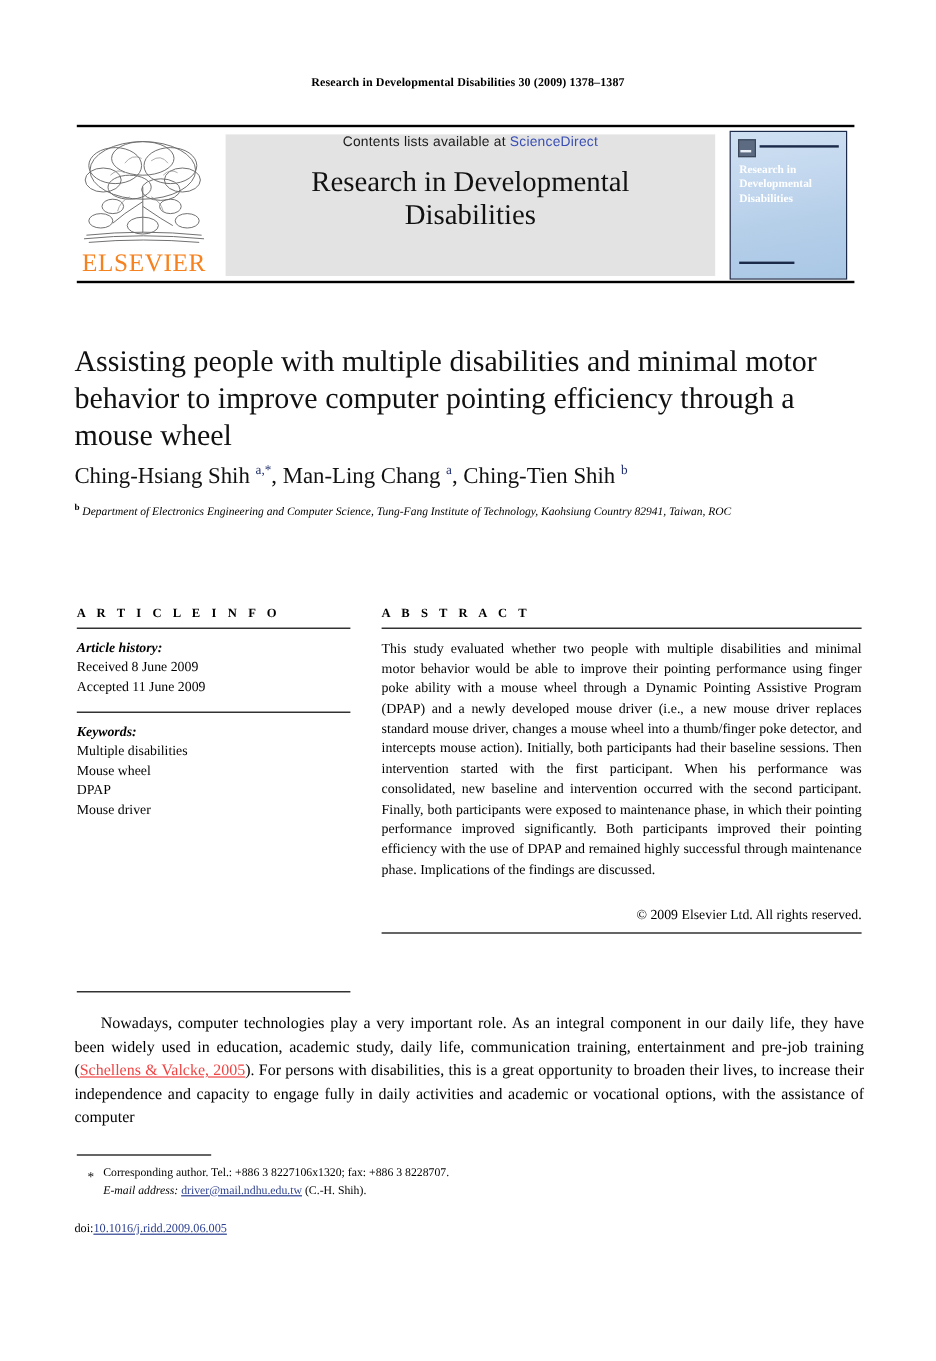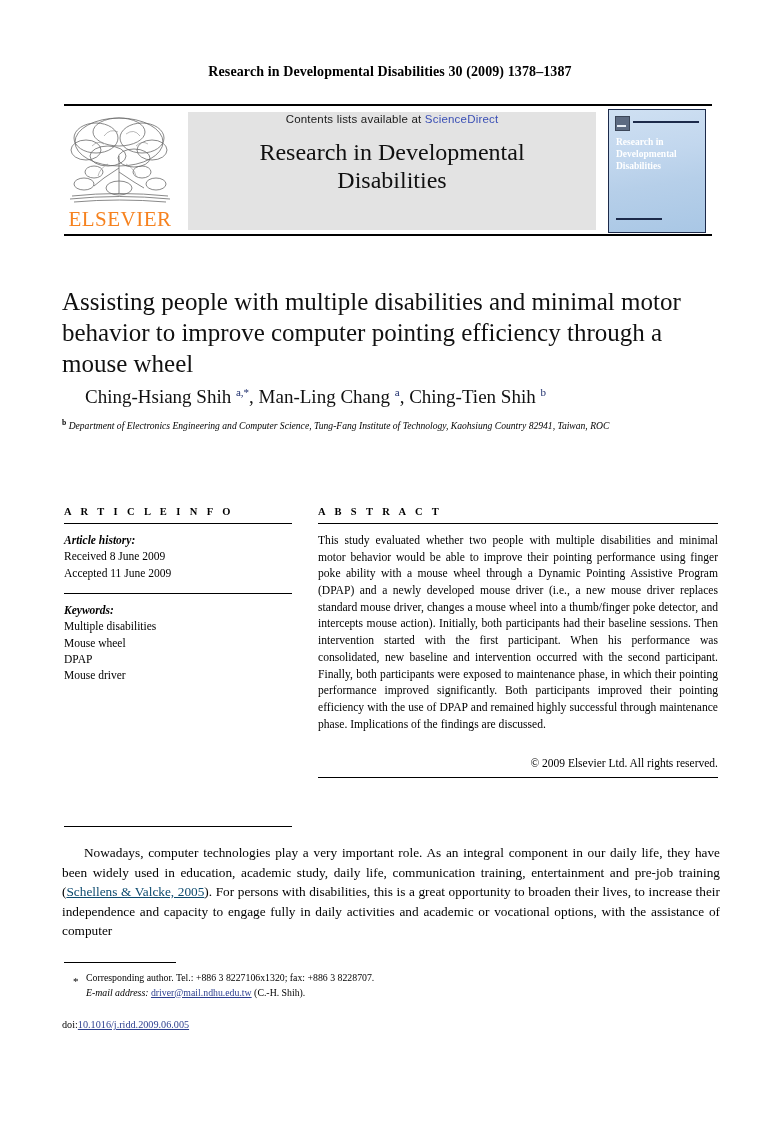--- a/index.html
+++ b/index.html
@@ -22,21 +22,21 @@
     box-sizing: border-box;
   }
 
   
   .running-head {
     position: absolute;
     top: 64px;
     left: 0;
     width: 780px;
     text-align: center;
-    font-size: 14px;
+    font-size: 10px;
     font-weight: bold;
     letter-spacing: 0.1px;
   }
 
   
   .masthead {
     position: absolute;
     top: 104px;
     left: 64px;
     width: 648px;
@@ -173,21 +173,20 @@
     font-weight: normal;
     margin: 0;
   }
   .authors {
     position: absolute;
     top: 386px;
     left: 62px;
     width: 660px;
     font-size: 19px;
     color: #111;
-    margin-left: 23px;
   }
   .authors sup {
     font-size: 11px;
     color: #1f2f6e;
     vertical-align: super;
   }
   .affils {
     position: absolute;
     top: 418px;
     left: 62px;
@@ -268,21 +267,21 @@
     position: absolute;
     top: 843px;
     left: 62px;
     width: 658px;
     font-size: 13.3px;
     line-height: 1.47;
     text-align: justify;
     text-indent: 22px;
   }
   .cite {
-    color: #0c4a6e;
+    color: #ef4444;
   }
 
   
   .foot-rule {
     position: absolute;
     top: 962px;
     left: 64px;
     width: 112px;
     height: 1px;
     background: #000;

